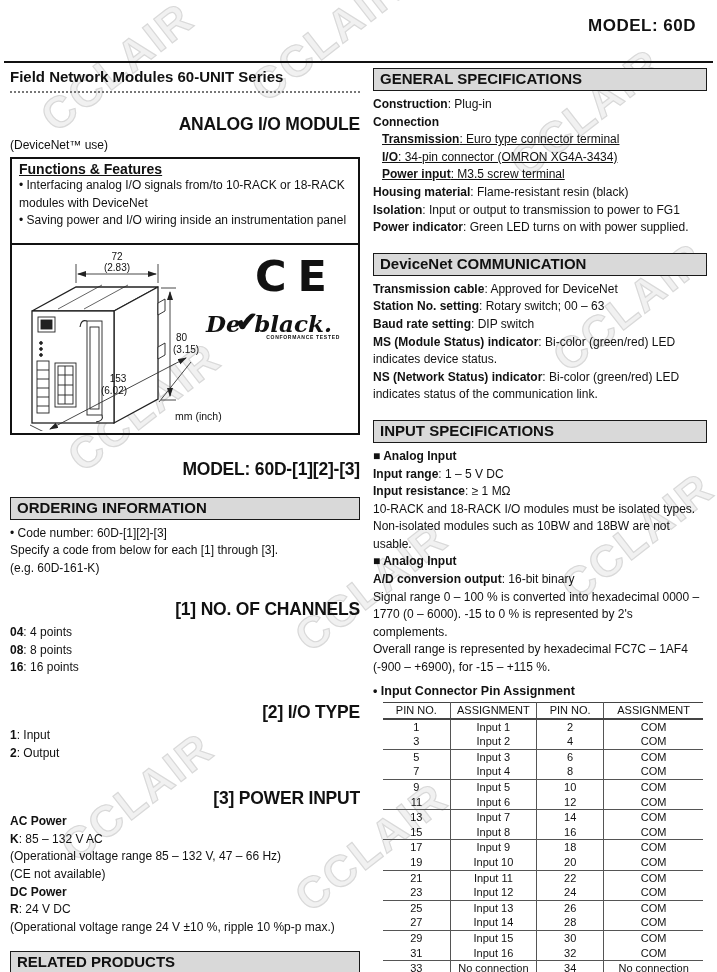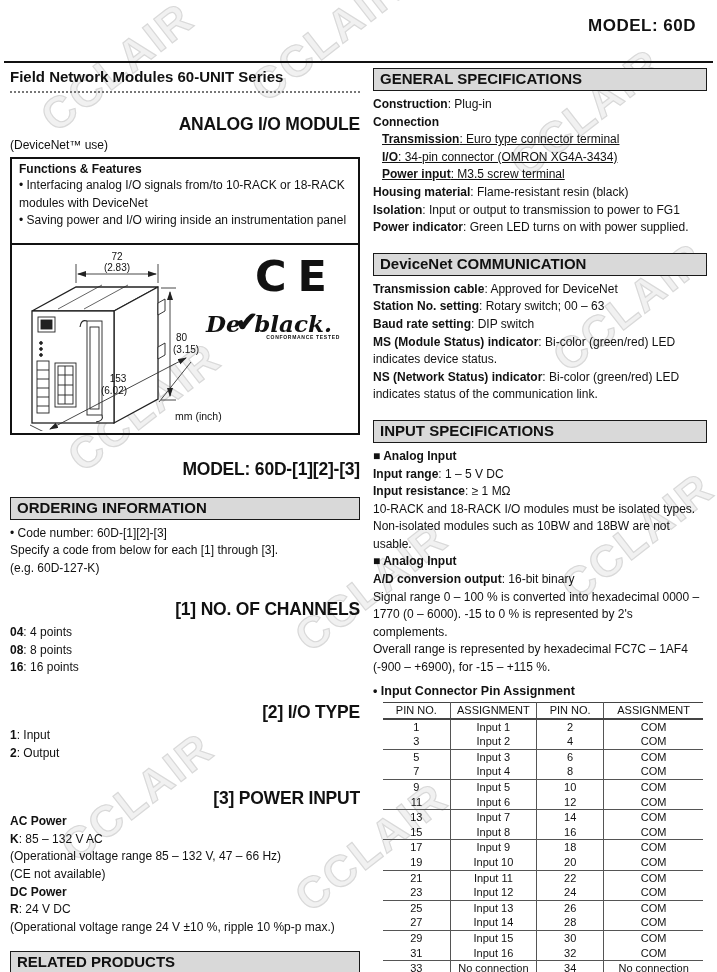--- a/index.html
+++ b/index.html
@@ -21,21 +21,21 @@
   .col{position:absolute;top:68px;}
   .col-left{left:10px;width:350px;}
   .col-right{left:373px;width:334px;}
 
   .series{font-size:15px;font-weight:700;padding-bottom:6px;border-bottom:2px dotted #777;}
   .h2{font-size:17.5px;font-weight:700;letter-spacing:-0.2px;text-align:right;}
   .product{margin-top:21px;}
   .subtitle{font-size:12px;margin-top:3px;}
 
   .features-box{margin-top:5px;border:2px solid #111;padding:2px 7px 13px;}
-  .features-heading{font-size:12px;font-weight:700;line-height:16px;}
+  .features-heading{font-size:14px;font-weight:700;line-height:16px;text-decoration:underline;}
   .features-box .text-line{font-size:12px;line-height:17.5px;}
 
   .diagram-box{position:relative;border:2px solid #111;border-top:none;height:188px;}
   .module-svg{position:absolute;left:6px;top:2px;}
   .ce-mark{position:absolute;left:216px;top:6px;font-family:"DejaVu Sans",sans-serif;
     font-size:43px;font-weight:700;letter-spacing:11px;margin-left:27px;}
   .dn-logo{position:absolute;left:194px;top:62px;width:140px;}
   .dn-text{font-family:"DejaVu Serif","Liberation Serif",serif;font-style:italic;
     font-weight:700;font-size:23px;letter-spacing:0px;white-space:nowrap;}
   .dn-check{font-style:normal;font-size:27px;font-weight:700;margin:0 -4px 0 -5px;
@@ -163,21 +163,21 @@
           <div class="dn-sub">CONFORMANCE TESTED</div>
         </div>
       </div>
 
       <div class="h2 model-code">MODEL: 60D-[1][2]-[3]</div>
 
       <div class="bar ordering-bar">ORDERING INFORMATION</div>
       <div class="sec-body">
           <div class="text-line">• Code number: 60D-[1][2]-[3]</div>
           <div class="text-line">Specify a code from below for each [1] through [3].</div>
-          <div class="text-line">(e.g. 60D-127-K)</div>
+          <div class="text-line">(e.g. 60D-161-K)</div>
         </div>
 
       <div class="h2 h-channels">[1] NO. OF CHANNELS</div>
       <div class="opt-body">
           <div class="spec-line"><b>04</b>: 4 points</div>
           <div class="spec-line"><b>08</b>: 8 points</div>
           <div class="spec-line"><b>16</b>: 16 points</div>
         </div>
 
       <div class="h2 h-io">[2] I/O TYPE</div>

